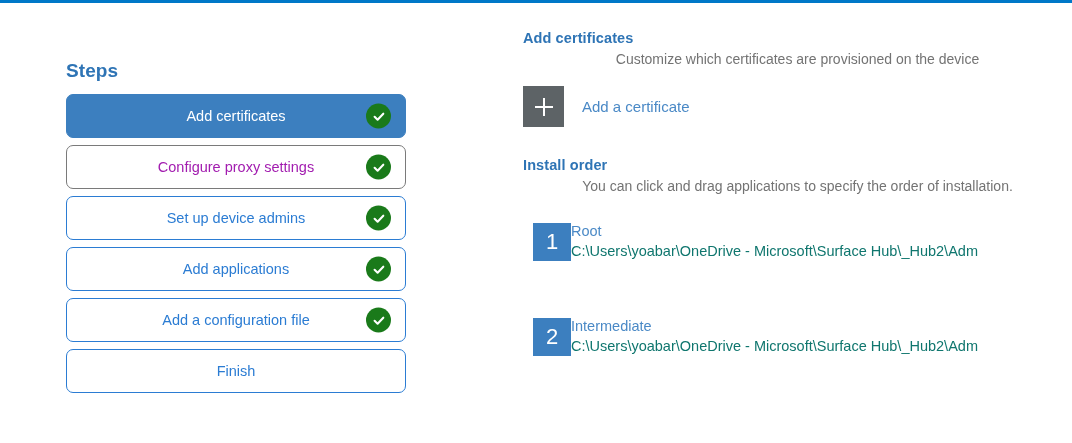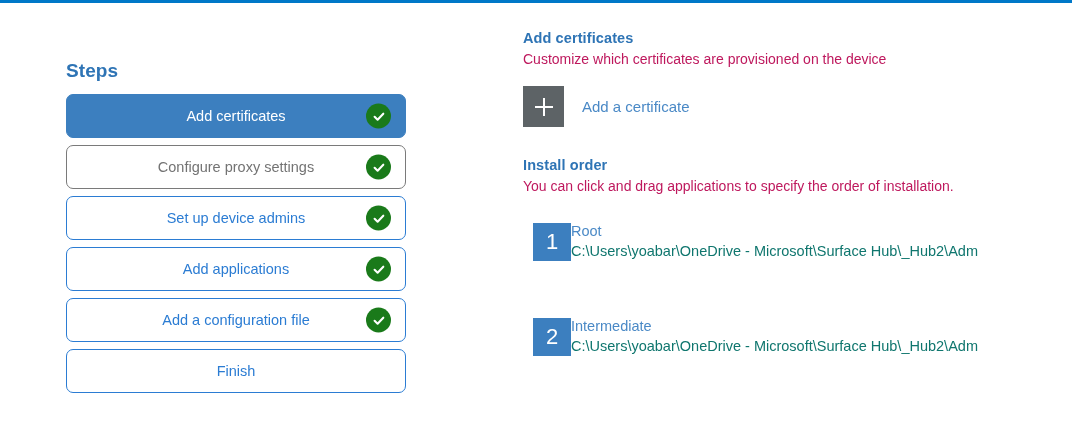--- a/index.html
+++ b/index.html
@@ -62,21 +62,21 @@
   }
 
   .step-btn.active {
     background: #3c7fbf;
     border-color: #3c7fbf;
     color: #ffffff;
   }
 
   .step-btn.muted {
     border-color: #7a7a7a;
-    color: #737373;
+    color: #a21caf;
   }
 
   .check-badge {
     position: absolute;
     right: 14px;
     top: 50%;
     transform: translateY(-50%);
     width: 25px;
     height: 25px;
     border-radius: 50%;
@@ -97,22 +97,23 @@
 
   .sec-head {
     font-size: 14.5px;
     font-weight: bold;
     color: #2e74b5;
     letter-spacing: .1px;
   }
 
   .sec-sub {
     font-size: 14px;
-    color: #be185d;
+    color: #737373;
     margin-top: 5px;
+    text-align: center;
   }
 
   
   .add-cert-row {
     display: flex;
     align-items: center;
     margin-top: 19px;
     width: 230px;
     cursor: pointer;
   }

